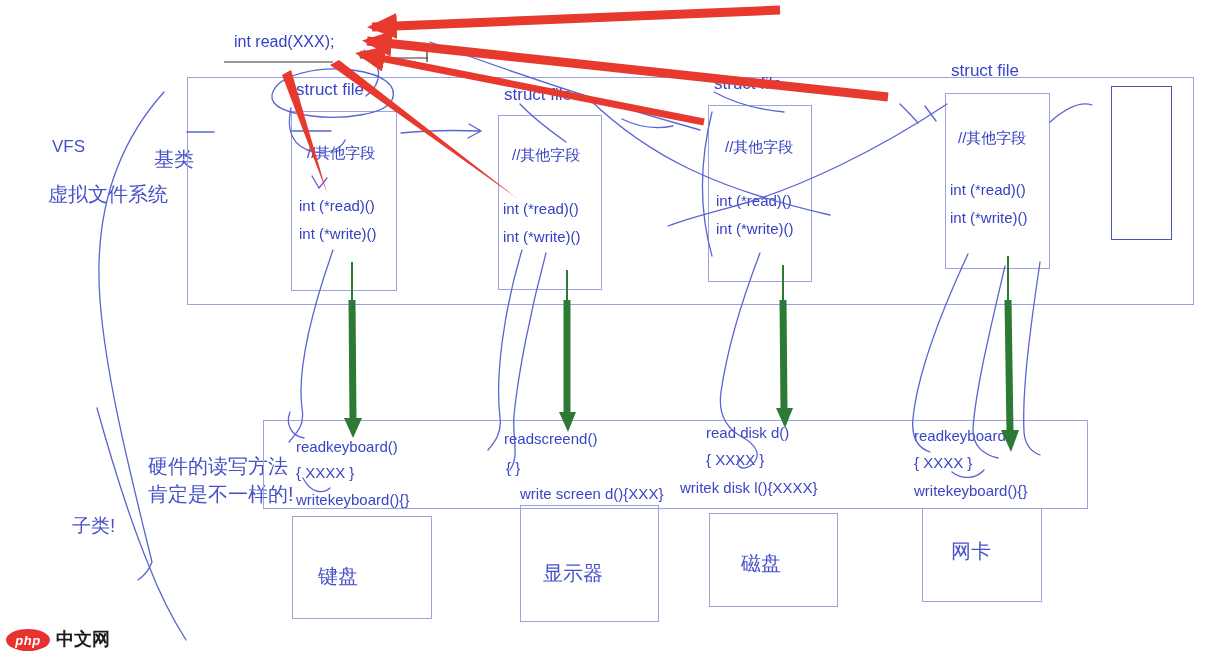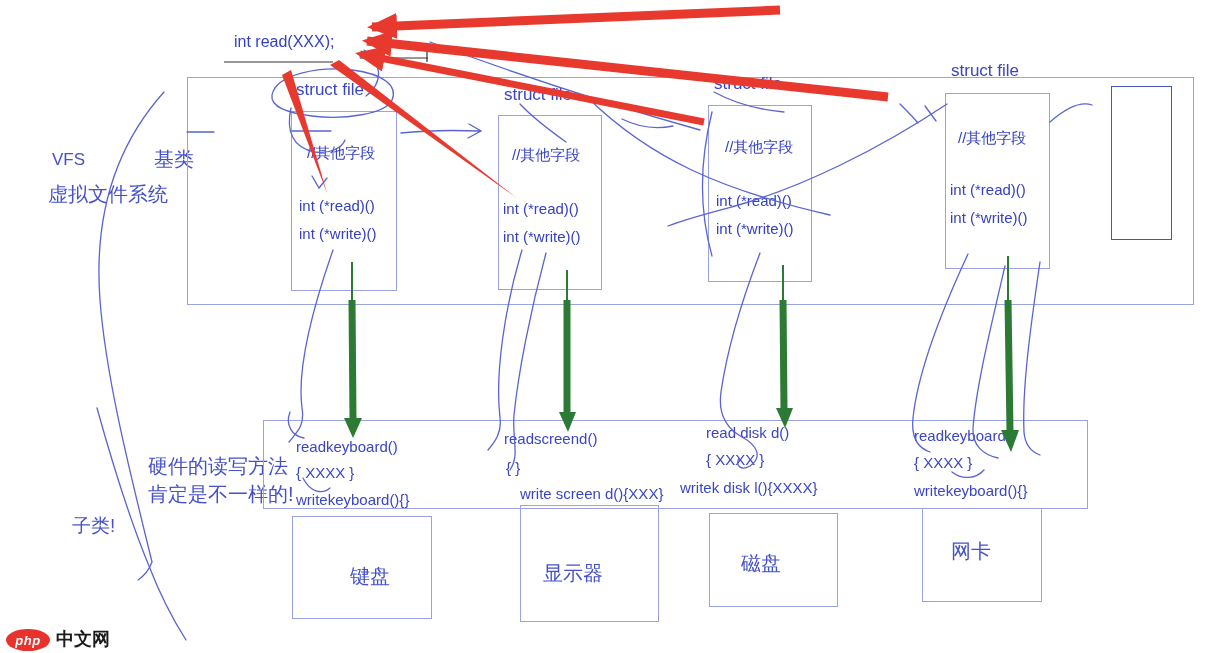--- a/index.html
+++ b/index.html
@@ -23,21 +23,21 @@
   }
   .site-name{position:absolute;left:56px;top:627px;font-size:18px;font-weight:bold;color:#1b1b1b;}
 </style>
 </head>
 <body>
 
 <div class="canvas">
 
   <div class="abs code" style="left:234px;top:33px;">int read(XXX);</div>
 
-  <div class="abs cjk" style="left:52px;top:150px;font-size:17px;">VFS</div>
+  <div class="abs cjk" style="left:52px;top:137px;font-size:17px;">VFS</div>
   <div class="abs cjk" style="left:48px;top:181px;">虚拟文件系统</div>
   <div class="abs cjk" style="left:154px;top:146px;">基类</div>
   <div class="abs cjk" style="left:72px;top:513px;font-size:19px;">子类!</div>
   <div class="abs cjk" style="left:148px;top:453px;">硬件的读写方法</div>
   <div class="abs cjk" style="left:148px;top:481px;">肯定是不一样的!</div>
 
   <div class="box" style="left:187px;top:77px;width:1005px;height:226px;"></div>
 
   <div class="abs struct-title" style="left:296px;top:80px;">struct file</div>
   <div class="box" style="left:291px;top:111px;width:104px;height:178px;"></div>
@@ -77,21 +77,21 @@
 
   <div class="abs impl" style="left:706px;top:424px;">read disk d()</div>
   <div class="abs impl" style="left:706px;top:451px;">{ XXXX }</div>
   <div class="abs impl" style="left:680px;top:479px;">writek disk l(){XXXX}</div>
 
   <div class="abs impl" style="left:914px;top:427px;">readkeyboard()</div>
   <div class="abs impl" style="left:914px;top:454px;">{ XXXX }</div>
   <div class="abs impl" style="left:914px;top:482px;">writekeyboard(){}</div>
 
   <div class="box" style="left:292px;top:516px;width:138px;height:101px;"></div>
-  <div class="abs cjk" style="left:318px;top:563px;margin-left:32px;">键盘</div>
+  <div class="abs cjk" style="left:318px;top:563px;">键盘</div>
 
   <div class="box" style="left:520px;top:505px;width:137px;height:115px;"></div>
   <div class="abs cjk" style="left:543px;top:560px;">显示器</div>
 
   <div class="box" style="left:709px;top:513px;width:127px;height:92px;"></div>
   <div class="abs cjk" style="left:741px;top:550px;">磁盘</div>
 
   <div class="box" style="left:922px;top:508px;width:118px;height:92px;"></div>
   <div class="abs cjk" style="left:951px;top:538px;">网卡</div>
 

